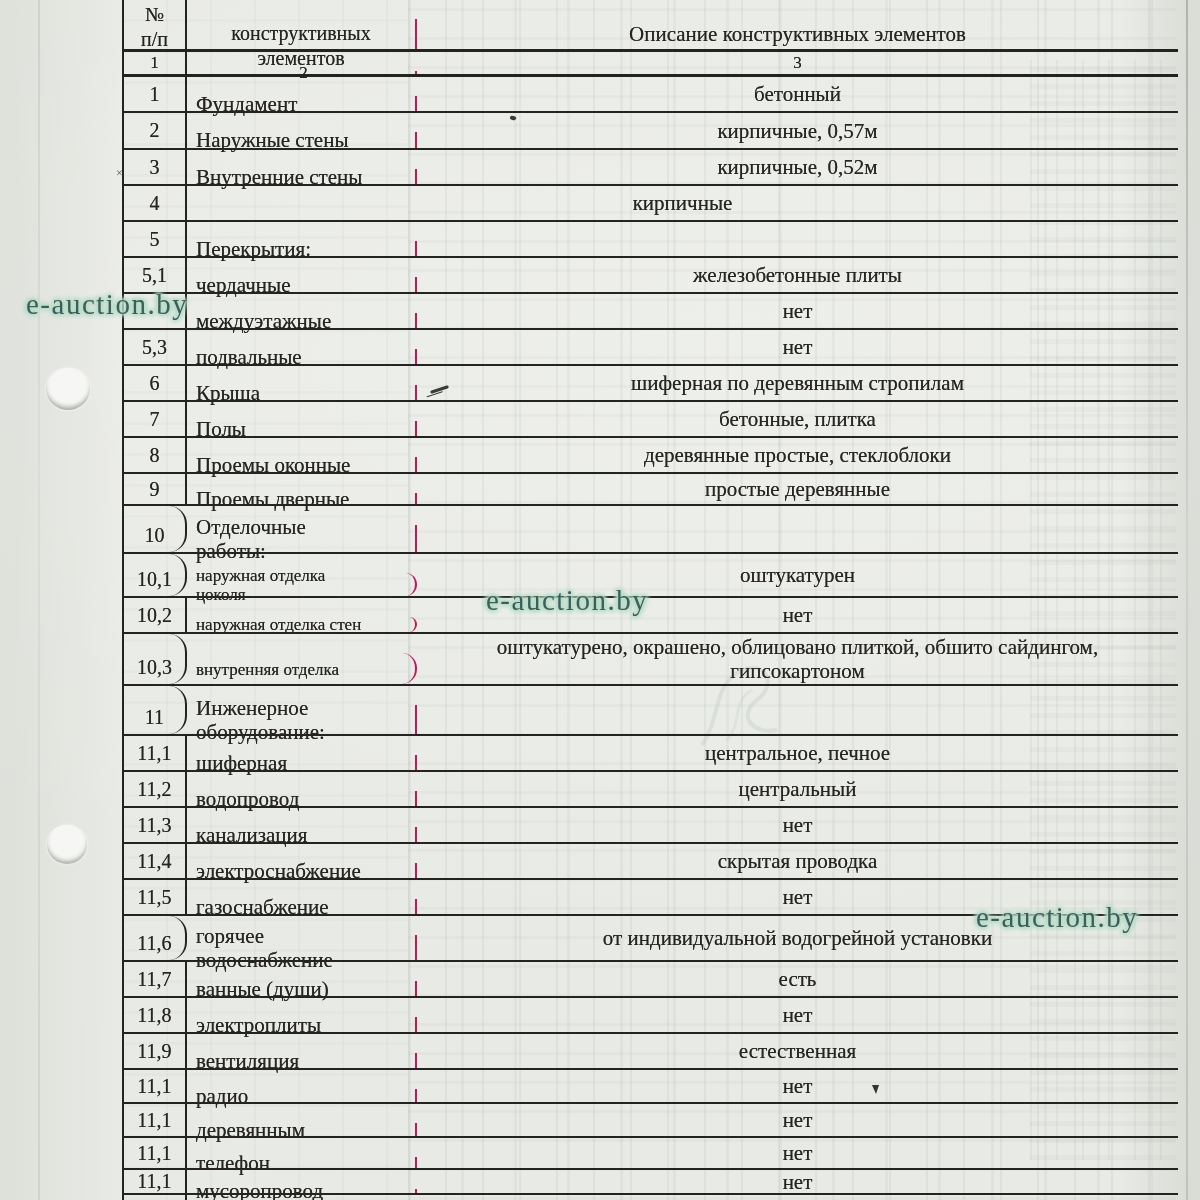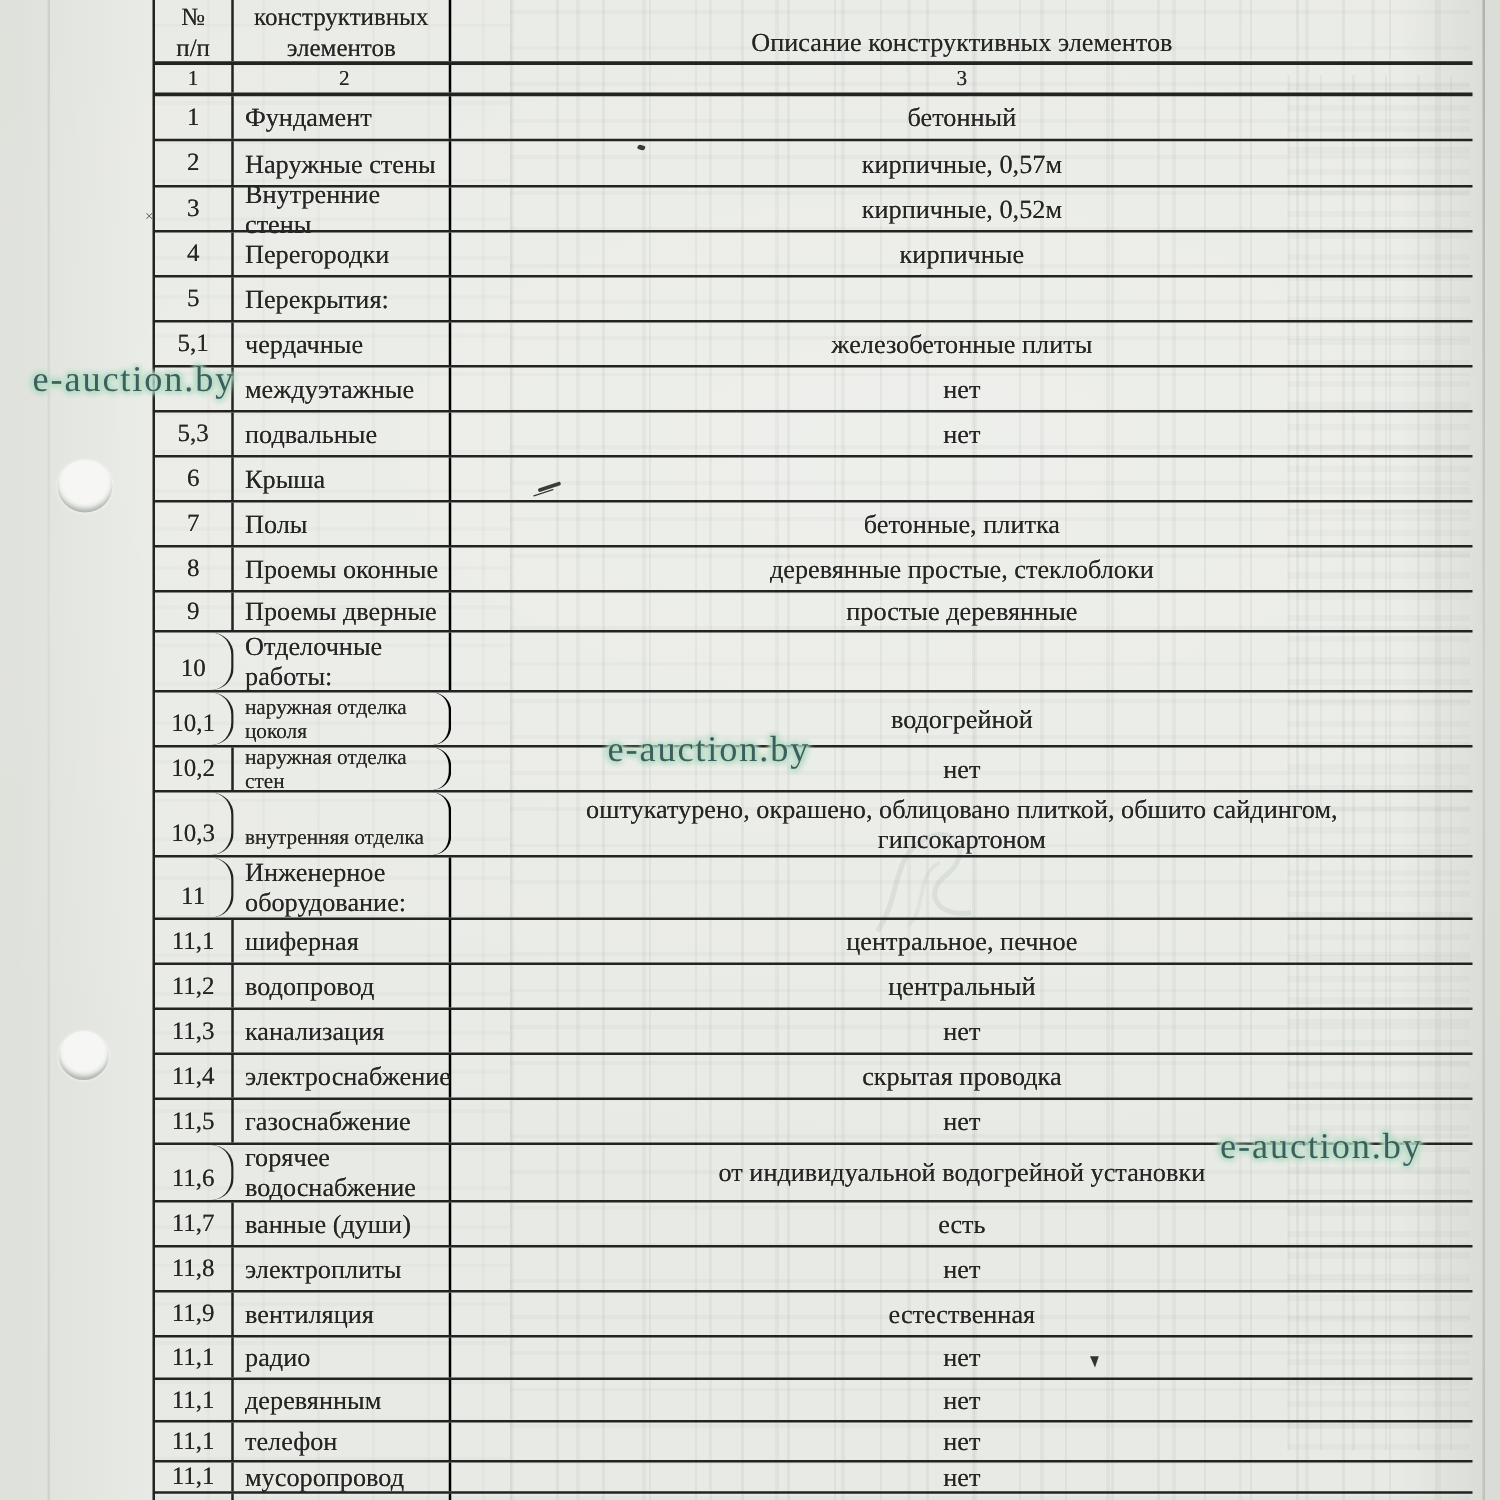--- a/index.html
+++ b/index.html
@@ -53,23 +53,23 @@
   .hole-1{left:46px;top:368px;}
   .hole-2{left:47px;top:825px;width:40px;height:39px;}
 
   
   .doc-table{position:absolute;left:122px;top:0;width:1054px;z-index:4;
     border-left:2px solid #232321;}
   .r{display:flex;box-sizing:border-box;border-bottom:2px solid #232321;position:relative;}
   .c1{box-sizing:border-box;width:63px;border-right:2px solid #232321;
       display:flex;align-items:center;justify-content:center;
       font-size:20px;}
-  .c2{box-sizing:border-box;width:174px;border-right:2px solid #000000;
+  .c2{box-sizing:border-box;width:230px;border-right:2px solid #be185d;
       display:flex;align-items:center;padding:0 4px 0 9px;
-      font-size:21px;line-height:24px;white-space:pre-line;}
+      font-size:21px;line-height:24px;white-space:pre-line;margin-top:19px;}
   .c3{box-sizing:border-box;flex:1;display:flex;align-items:center;justify-content:center;
       text-align:center;font-size:21px;line-height:24px;white-space:pre-line;padding:4px 6px;}
   .small .c2{font-size:17px;line-height:19px;border-radius:15px;}
   .num-bottom .c1{align-items:flex-end;padding-bottom:5px;border-radius:18px;}
   .label-bottom .c2{align-items:flex-end;padding-bottom:5px;}
   
   .h25{height:25px}.h32{height:32px}.h34{height:34px}.h36{height:36px}.h37{height:37px}.h40{height:40px}.h44{height:44px}.h46{height:46px}.h48{height:48px}
   .h50{height:50px}.h52{height:52px}
   
   .header-row{border-bottom:3px solid #232321;}
@@ -154,21 +154,20 @@
       <div class="c2">Наружные стены</div>
       <div class="c3">кирпичные, 0,57м</div>
     </div>
     <div class="r h36">
       <div class="c1">3</div>
       <div class="c2">Внутренние стены</div>
       <div class="c3">кирпичные, 0,52м</div>
     </div>
     <div class="r h36">
       <div class="c1">4</div>
-      <div class="c2">Перегородки</div>
       <div class="c3">кирпичные</div>
     </div>
     <div class="r h36">
       <div class="c1">5</div>
       <div class="c2">Перекрытия:</div>
       <div class="c3"></div>
     </div>
     <div class="r h36">
       <div class="c1">5,1</div>
       <div class="c2">чердачные</div>
@@ -180,20 +179,21 @@
       <div class="c3">нет</div>
     </div>
     <div class="r h36">
       <div class="c1">5,3</div>
       <div class="c2">подвальные</div>
       <div class="c3">нет</div>
     </div>
     <div class="r h36">
       <div class="c1">6</div>
       <div class="c2">Крыша</div>
+      <div class="c3">шиферная по деревянным стропилам</div>
     </div>
     <div class="r h36">
       <div class="c1">7</div>
       <div class="c2">Полы</div>
       <div class="c3">бетонные, плитка</div>
     </div>
     <div class="r h36">
       <div class="c1">8</div>
       <div class="c2">Проемы оконные</div>
       <div class="c3">деревянные простые, стеклоблоки</div>
@@ -206,21 +206,21 @@
     <div class="r h48 num-bottom">
       <div class="c1">10</div>
       <div class="c2">Отделочные
 работы:</div>
       <div class="c3"></div>
     </div>
     <div class="r h44 small num-bottom">
       <div class="c1">10,1</div>
       <div class="c2">наружная отделка
 цоколя</div>
-      <div class="c3">водогрейной</div>
+      <div class="c3">оштукатурен</div>
     </div>
     <div class="r h36 small">
       <div class="c1">10,2</div>
       <div class="c2">наружная отделка стен</div>
       <div class="c3">нет</div>
     </div>
     <div class="r h52 small num-bottom label-bottom">
       <div class="c1">10,3</div>
       <div class="c2">внутренняя отделка</div>
       <div class="c3">оштукатурено, окрашено, облицовано плиткой, обшито сайдингом,

